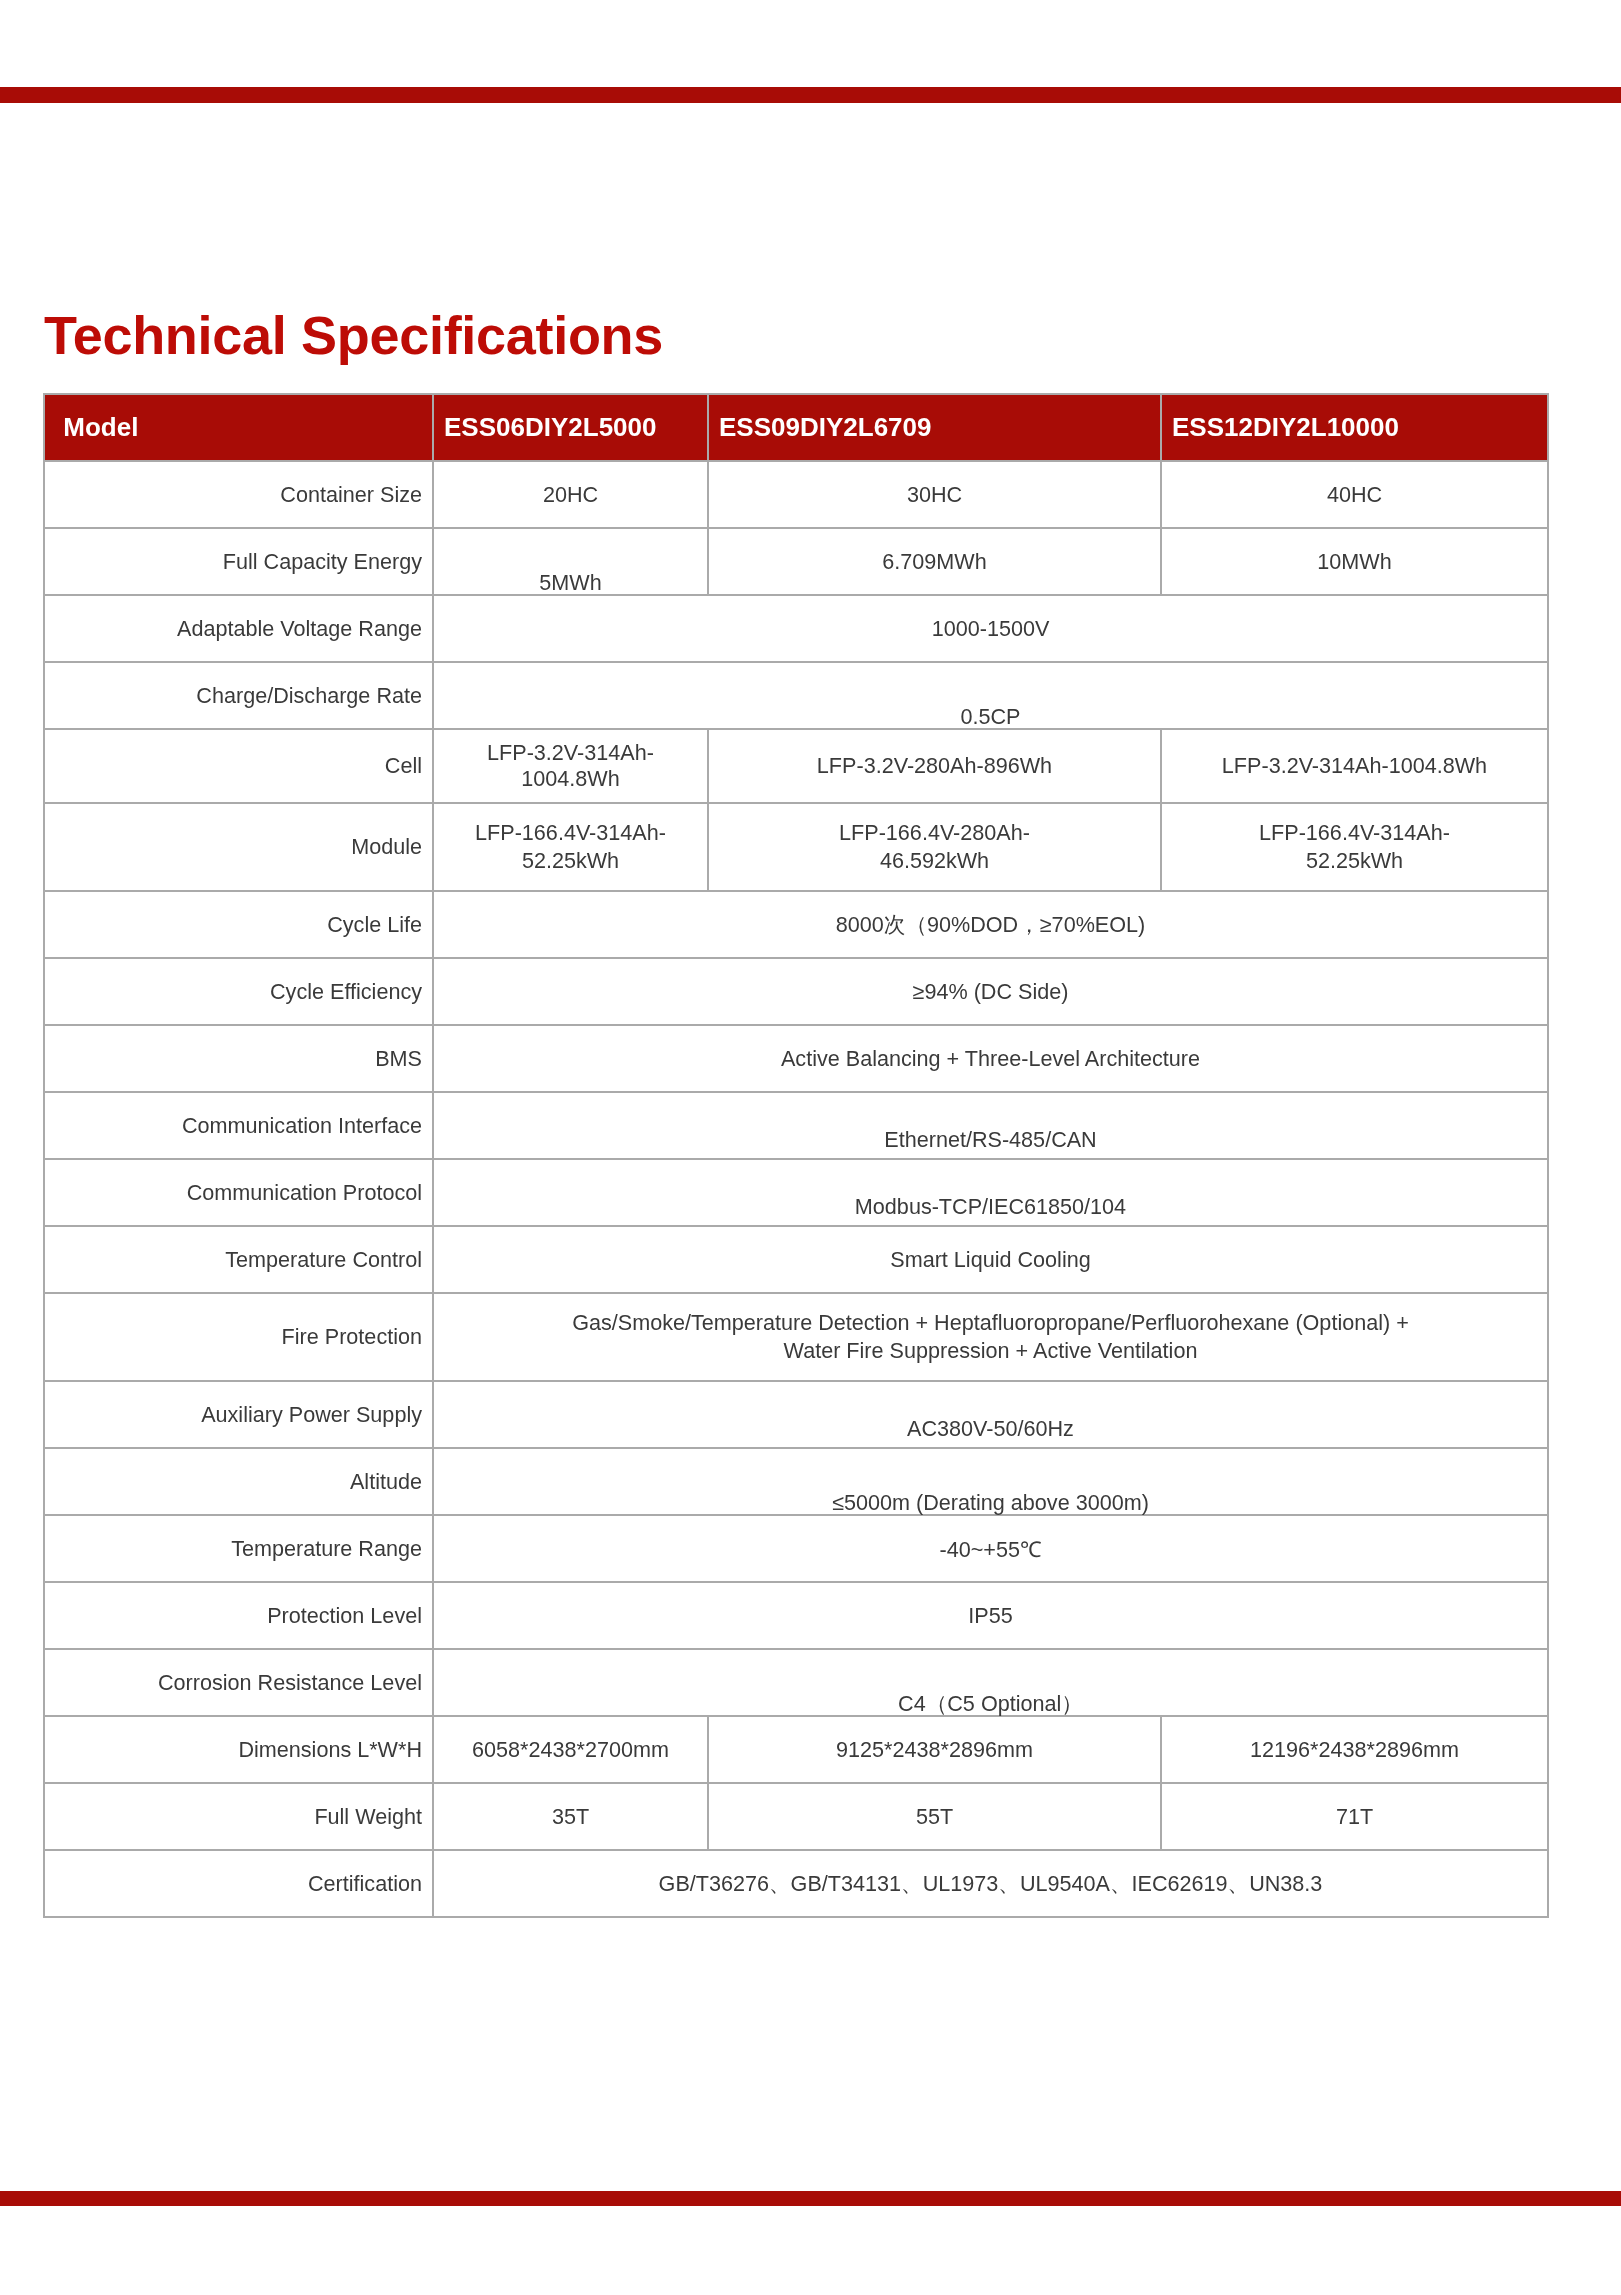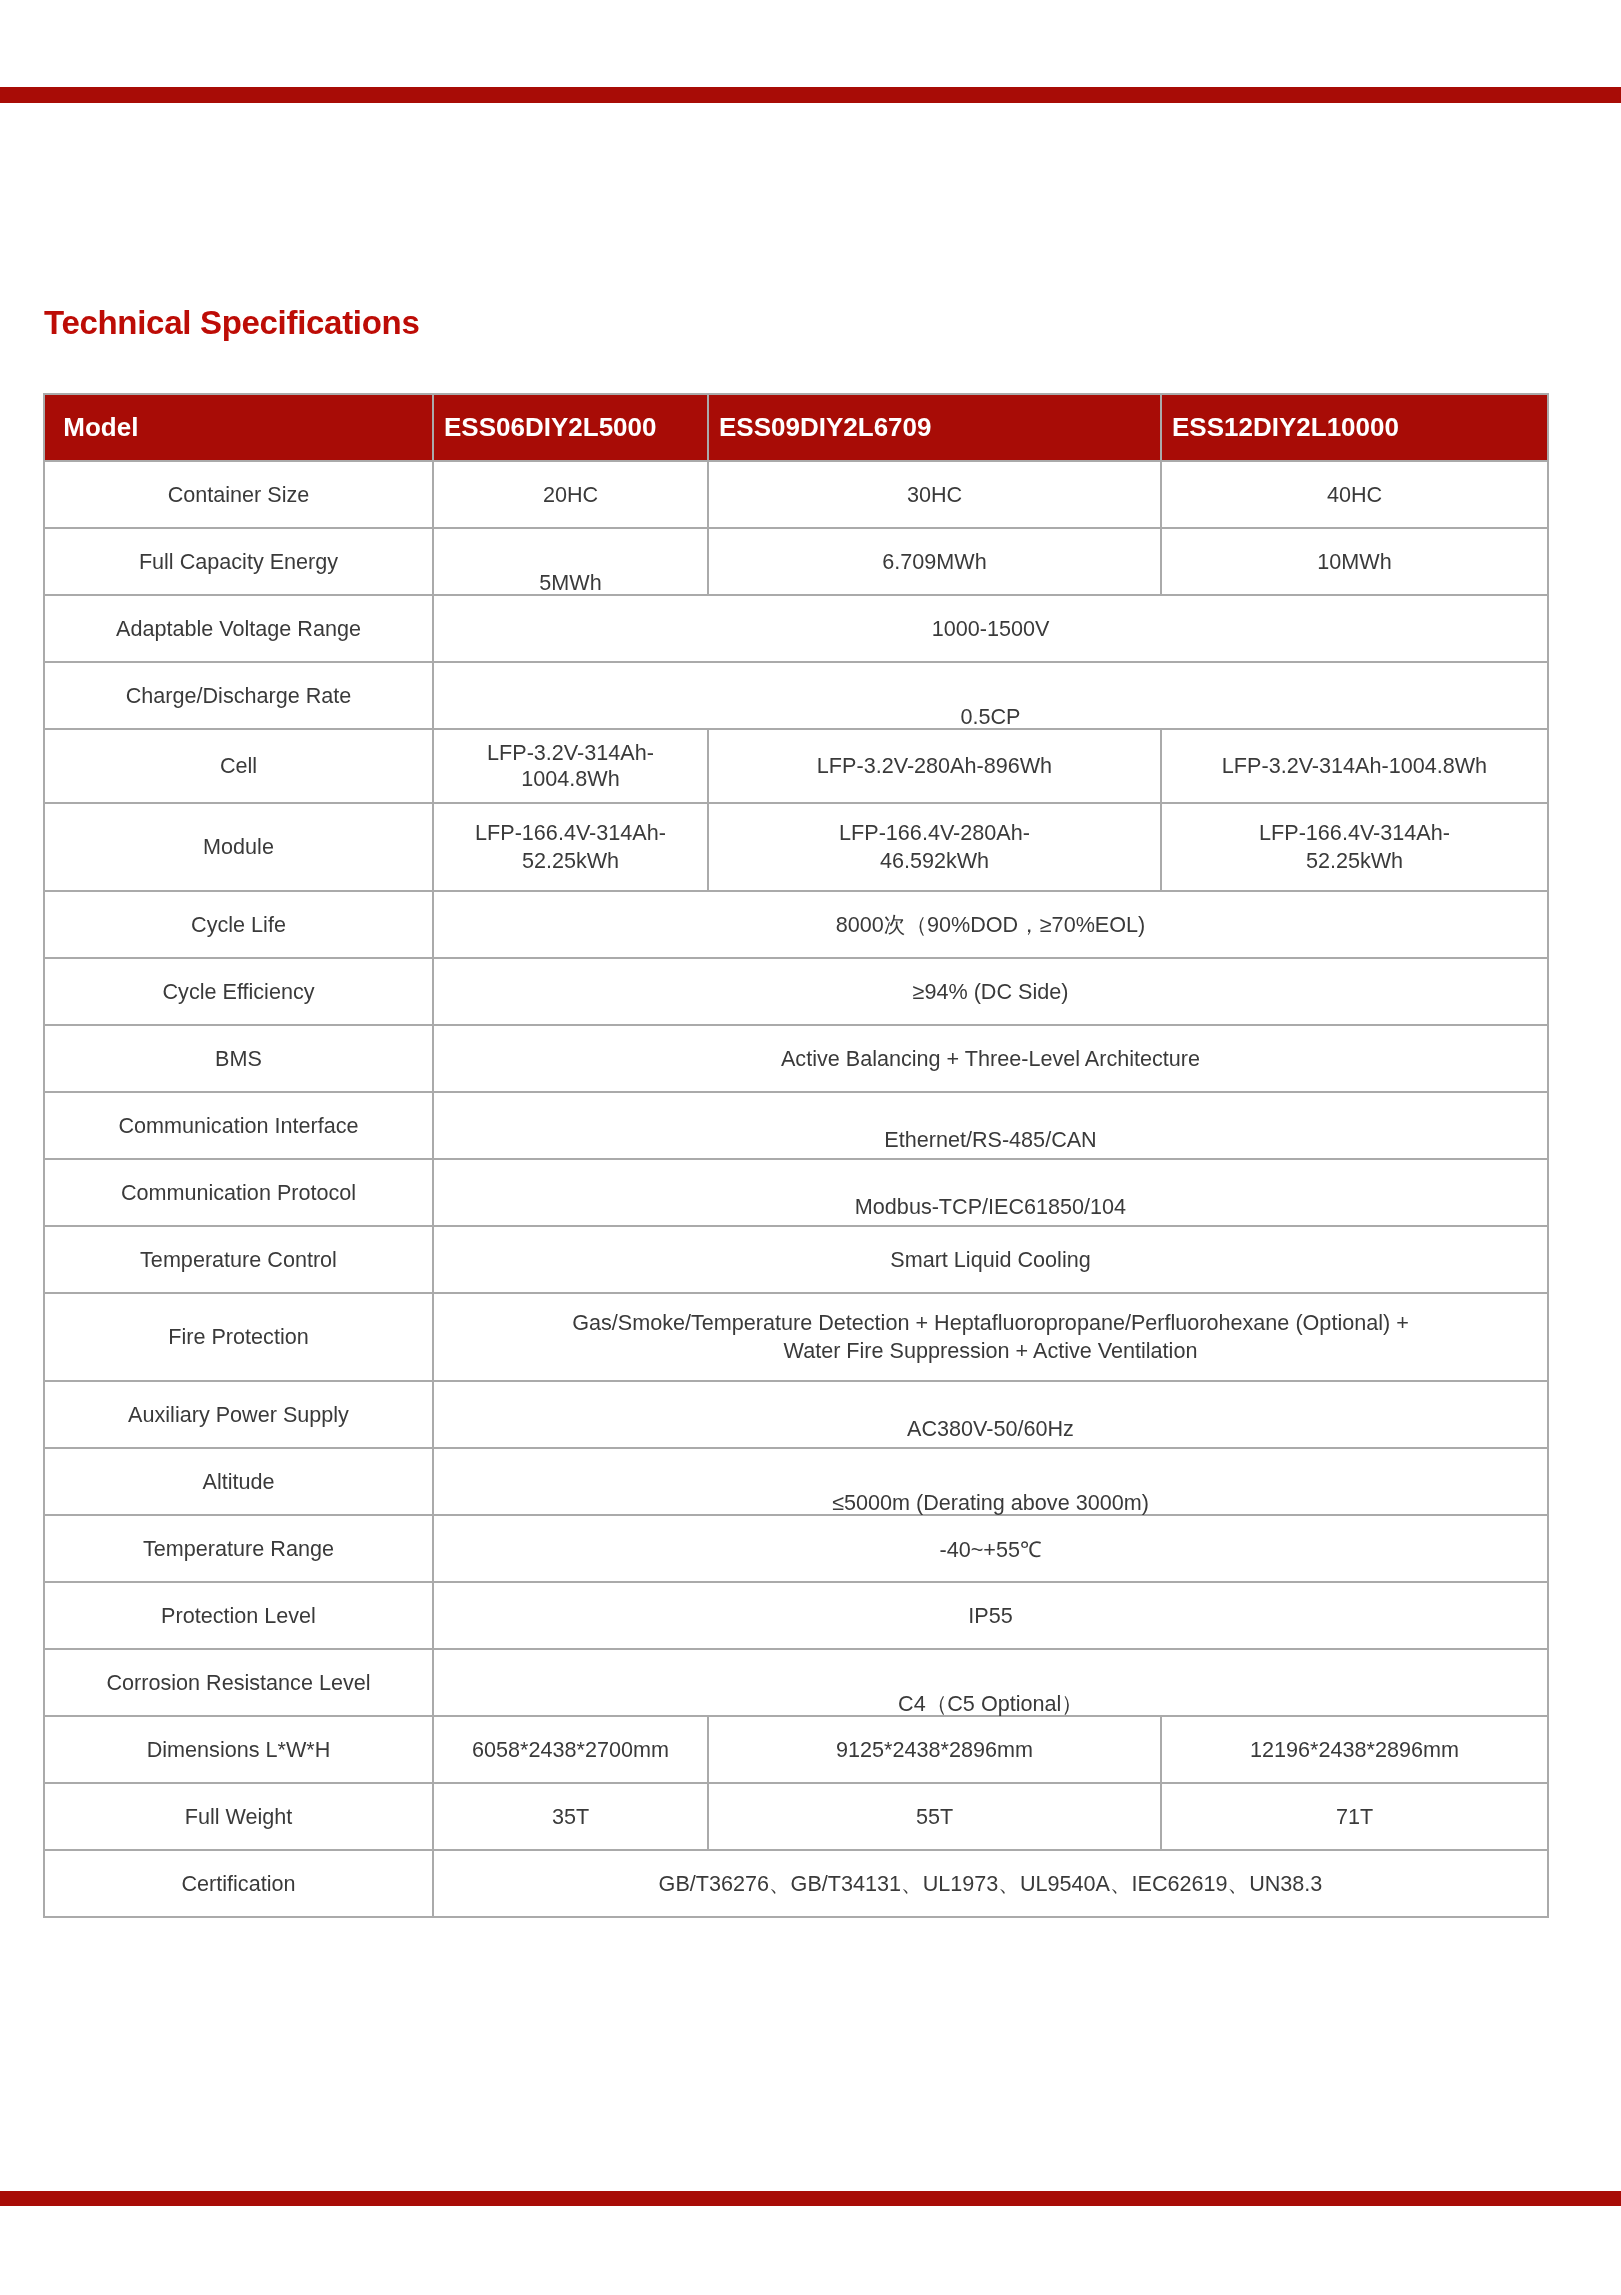--- a/index.html
+++ b/index.html
@@ -29,21 +29,21 @@
     top: 2191px;
     width: 1622px;
     height: 15px;
     background: #A80C06;
   }
 
   .page-title {
     position: absolute;
     left: 44px;
     top: 304px;
-    font-size: 33px;
+    font-size: 54px;
     font-weight: bold;
     color: #BD0C06;
     letter-spacing: -0.3px;
     white-space: nowrap;
   }
 
   .spec-table {
     position: absolute;
     left: 43px;
     top: 393px;
@@ -69,21 +69,21 @@
   }
   .hdr .h-label {
     text-align: left;
     padding-left: 18.3px;
   }
   .hdr .h-model {
   }
 
   
   .lbl {
-    text-align: center;
+    text-align: right;
     padding-left: 18.3px;
     font-size: 21.6px;
     color: #3A3A3A;
     height: 67px;
   }
   .val {
     text-align: center;
     font-size: 21.6px;
     color: #3A3A3A;
   }

